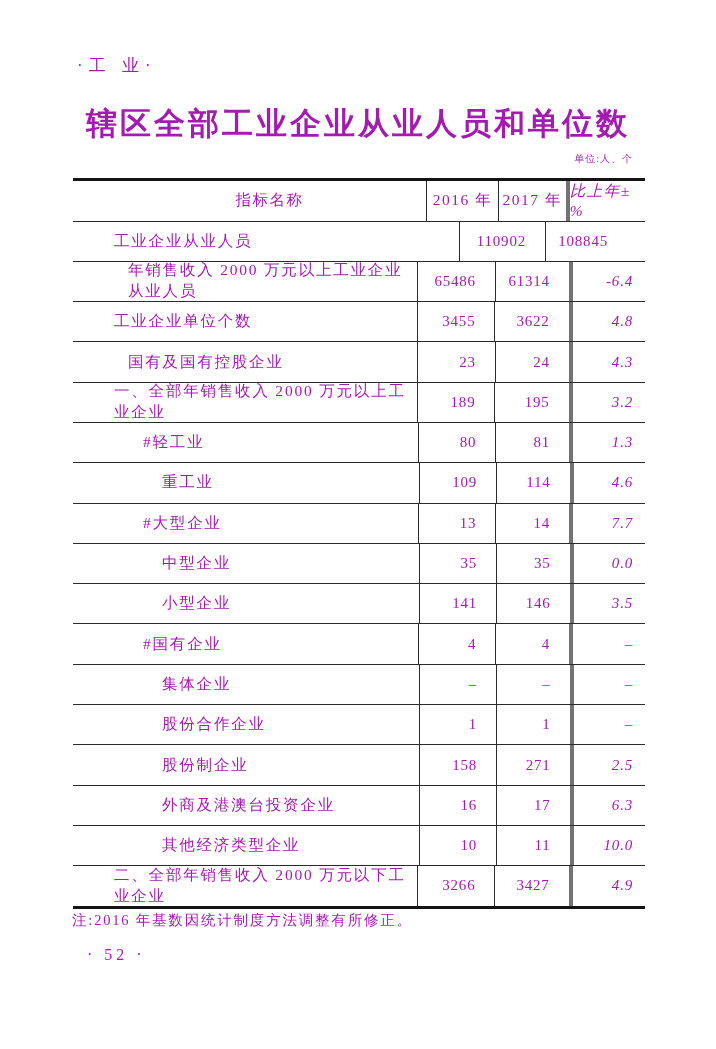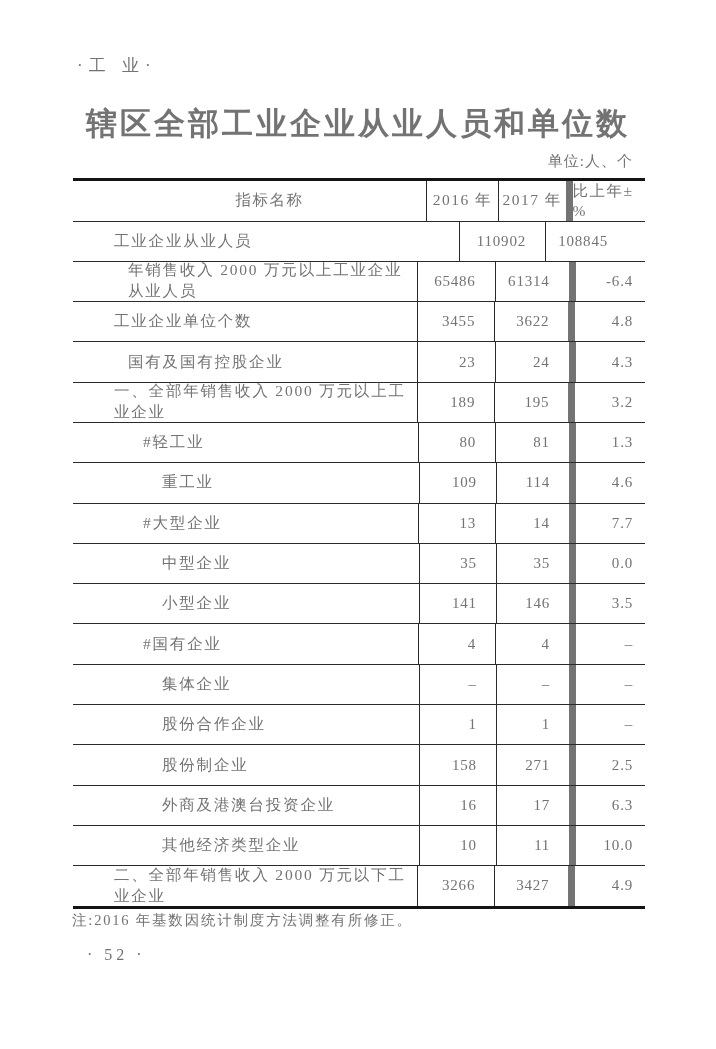--- a/index.html
+++ b/index.html
@@ -2,54 +2,54 @@
 <html><head>
 <meta charset="utf-8">
 <style>
   html,body { margin:0; padding:0; background:#e8e8e8; }
   .page {
     position:relative;
     width:716px; height:1049px;
     margin:0 auto;
     background:#ffffff;
     font-family:"Liberation Serif","DejaVu Serif",serif;
-    color:#737373;
+    color:#a21caf;
     overflow:hidden;
   }
   .section-header {
     position:absolute; left:77px; top:54px;
     font-size:17px; letter-spacing:6px;
     white-space:pre;
   }
   .doc-title {
     position:absolute; left:0; right:0; top:103px;
     text-align:center;
     font-size:31px; font-weight:bold; letter-spacing:3px;
   }
   .unit-label {
     position:absolute; right:83px; top:152px;
-    font-size:15px; letter-spacing:1px;
+    font-size:10px; letter-spacing:1px;
   }
   .stat-table {
     position:absolute; left:73px; top:178px;
     width:572px;
     border-top:3.5px solid #141414;
     border-bottom:3.5px solid #141414;
   }
   .tr { display:flex; box-sizing:border-box; height:40.3px; }
   .tr.header { height:39.5px; }
   .tr + .tr { border-top:1px solid #2b2b2b;gap:9px; }
   .td {
     display:flex; align-items:center;
     box-sizing:border-box; overflow:hidden;
   }
   .c1 { width:337px;margin-left:40px; }
   .c2 { width:77px; border-left:1px solid #2b2b2b; }
   .c3 { width:73px; border-left:1px solid #2b2b2b; }
-  .c4 { width:85px; border-left:7px solid #737373; }
+  .c4 { width:85px; border-left:4px solid #737373;font-style:italic; }
   .hc { justify-content:center; font-size:15.5px; letter-spacing:1.5px; }
   .label { font-size:15.5px; letter-spacing:1.8px; }
   .num {
     justify-content:flex-end; padding-right:10px;
     font-size:15px; letter-spacing:0.8px;
   }
   .c4.num { padding-right:12px; }
   .ind0 { padding-left:1px; }
   .ind1 { padding-left:15px; }
   .ind2 { padding-left:30px; }

